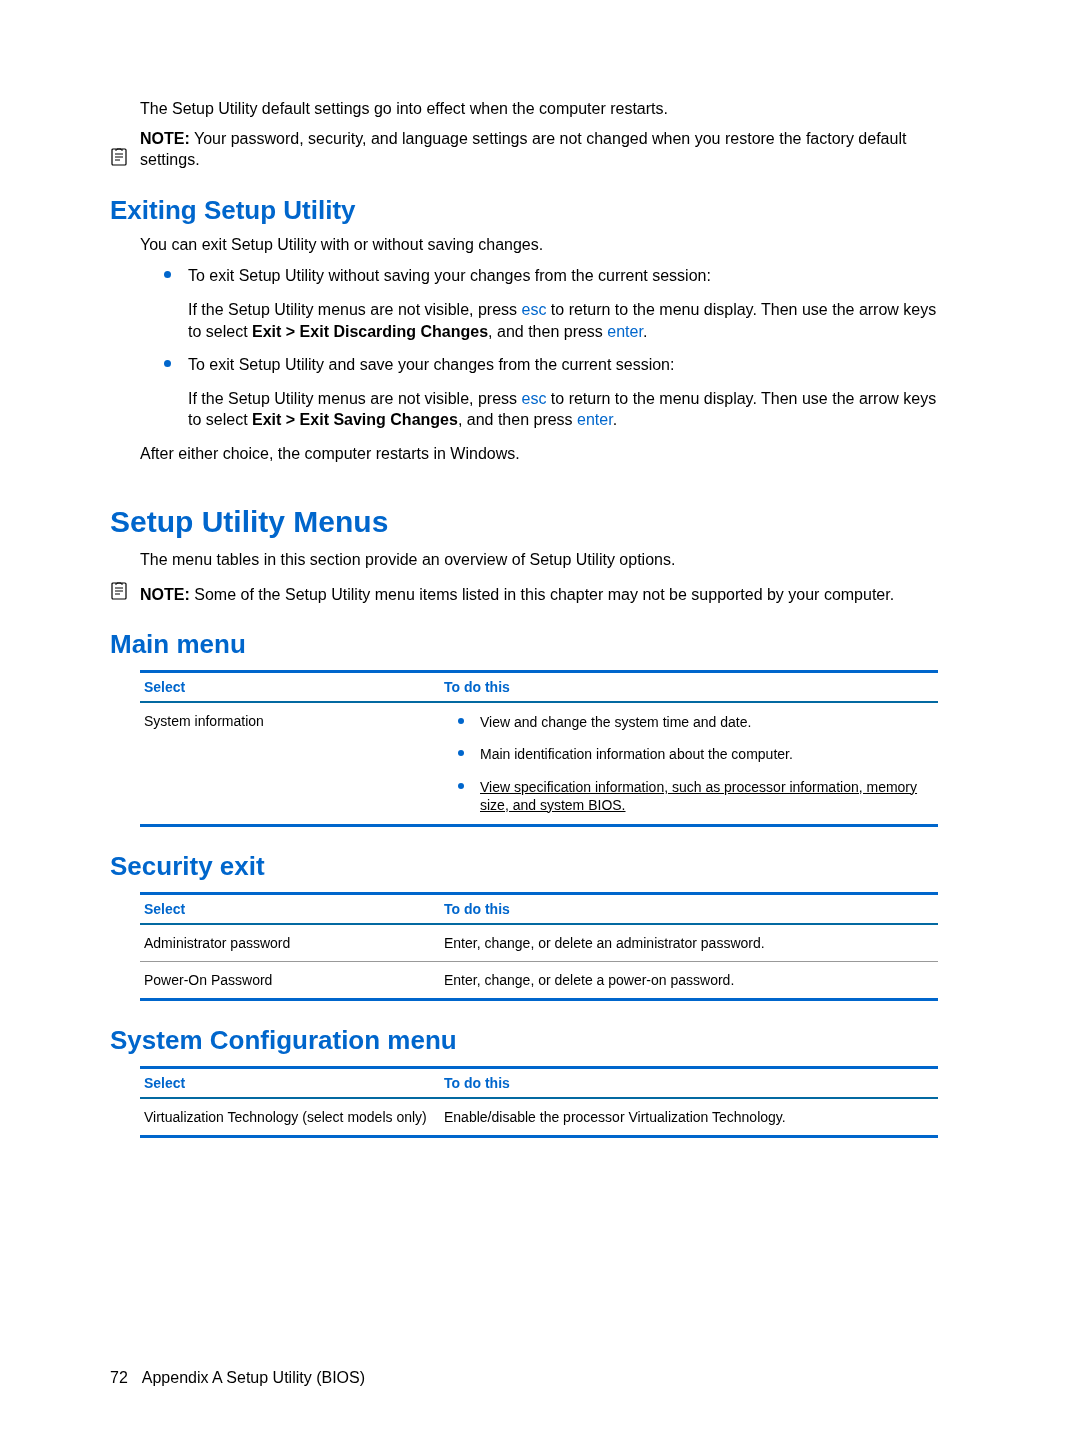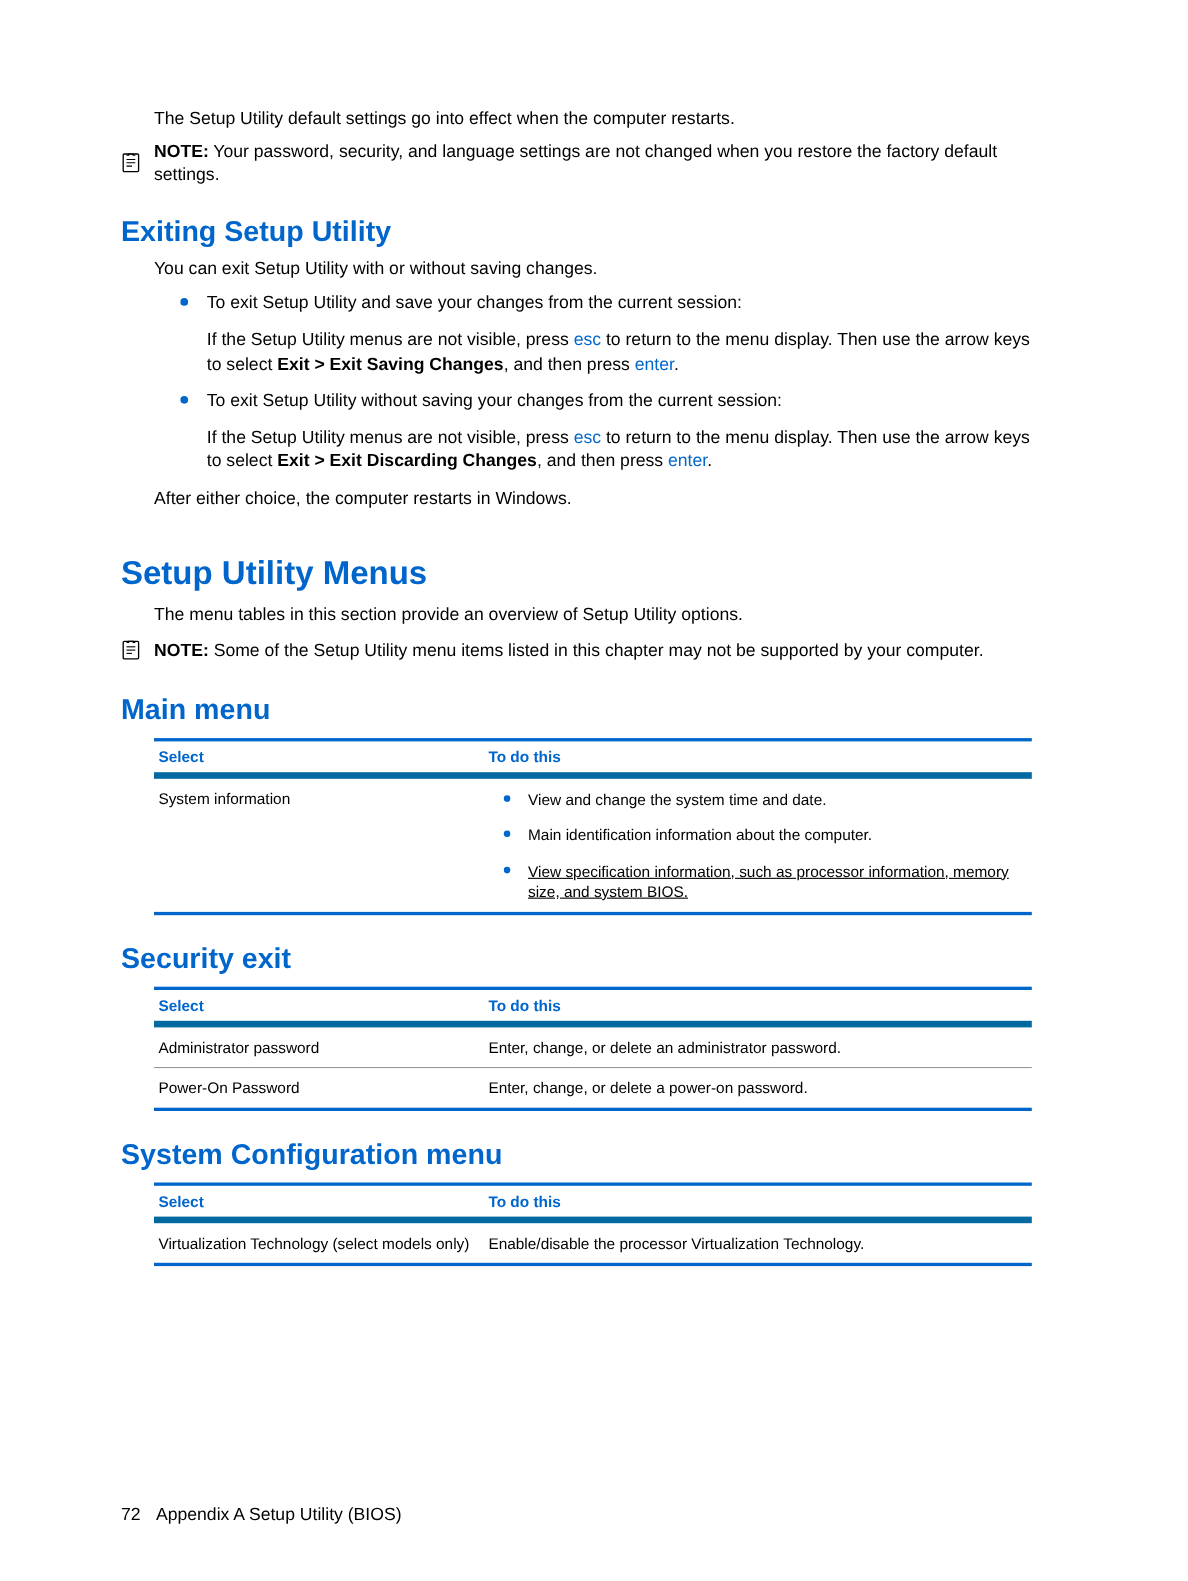--- a/index.html
+++ b/index.html
@@ -19,21 +19,21 @@
   .body-indent {
     margin-left: 30px;
   }
   p {
     font-size: 16px;
     line-height: 1.35;
     margin: 8px 0;
   }
   .note-block {
     display: flex;
-    align-items: center;
+    align-items: flex-end;
     margin: 8px 0 8px 0;
   }
   .note-icon {
     flex: 0 0 24px;
     margin-right: 6px;
     margin-top: 3px;
   }
   .note-text {
     flex: 1;
     font-size: 16px;
@@ -90,21 +90,21 @@
 
   
   .menu-table {
     margin-left: 30px;
     border-top: 3px solid #0066cc;
     border-bottom: 3px solid #0066cc;
     margin-top: 10px;
   }
   .tbl-header {
     display: flex;
-    border-bottom: 6px solid #0369a1;
+    border-bottom: 2px solid #0369a1;
     padding: 6px 0;
     align-items: center;
   }
   .tbl-row {
     display: flex;
     padding: 10px 0;
   }
   .tbl-row + .tbl-row {
     border-top: 1px solid #999;
   }
@@ -180,29 +180,29 @@
     </div>
   </div>
 
   <h2>Exiting Setup Utility</h2>
 
   <div class="body-indent">
     <p>You can exit Setup Utility with or without saving changes.</p>
 
     <ul class="round">
       <li>
+        <span>To exit Setup Utility without saving your changes from the current session:</span>
+        <p class="sub-para">
+          <span>If the Setup Utility menus are not visible, press </span><span class="kbd">esc</span><span> to return to the menu display. Then use the arrow keys to select </span><span class="bold">Exit &gt; Exit Discarding Changes</span><span>, and then press </span><span class="kbd">enter</span><span>.</span>
+        </p>
+      </li>
+      <li>
         <span>To exit Setup Utility and save your changes from the current session:</span>
         <p class="sub-para">
           <span>If the Setup Utility menus are not visible, press </span><span class="kbd">esc</span><span> to return to the menu display. Then use the arrow keys to select </span><span class="bold">Exit &gt; Exit Saving Changes</span><span>, and then press </span><span class="kbd">enter</span><span>.</span>
-        </p>
-      </li>
-      <li>
-        <span>To exit Setup Utility without saving your changes from the current session:</span>
-        <p class="sub-para">
-          <span>If the Setup Utility menus are not visible, press </span><span class="kbd">esc</span><span> to return to the menu display. Then use the arrow keys to select </span><span class="bold">Exit &gt; Exit Discarding Changes</span><span>, and then press </span><span class="kbd">enter</span><span>.</span>
         </p>
       </li>
     </ul>
 
     <p>After either choice, the computer restarts in Windows.</p>
   </div>
 
   <h1>Setup Utility Menus</h1>
 
   <div class="body-indent">

